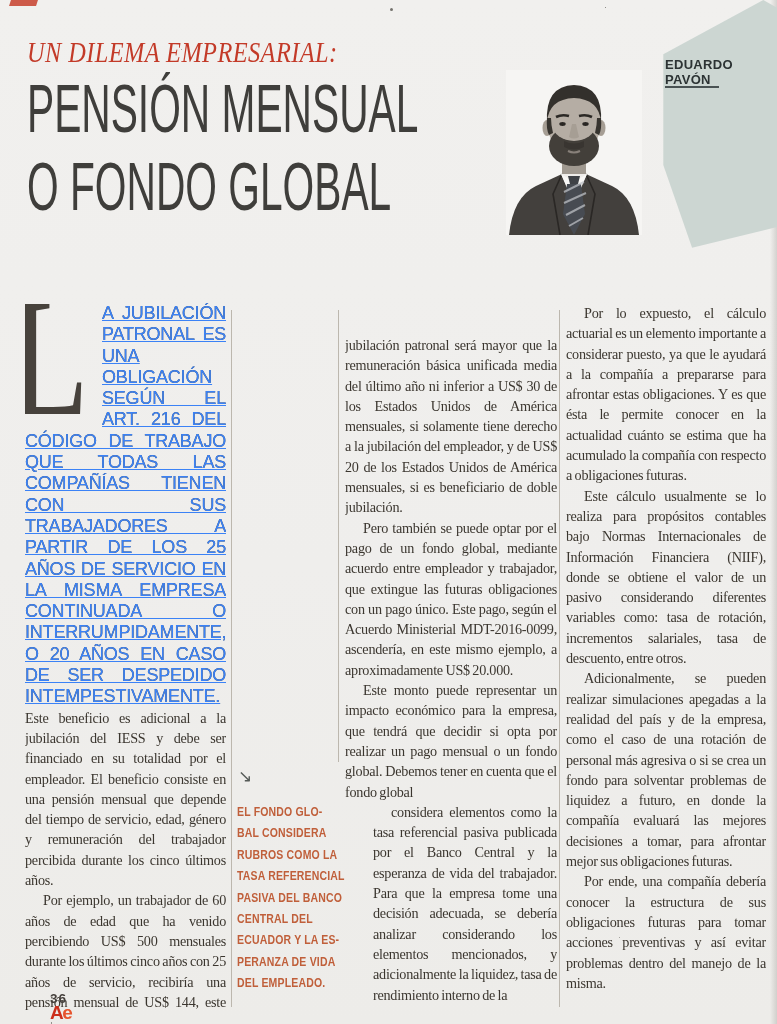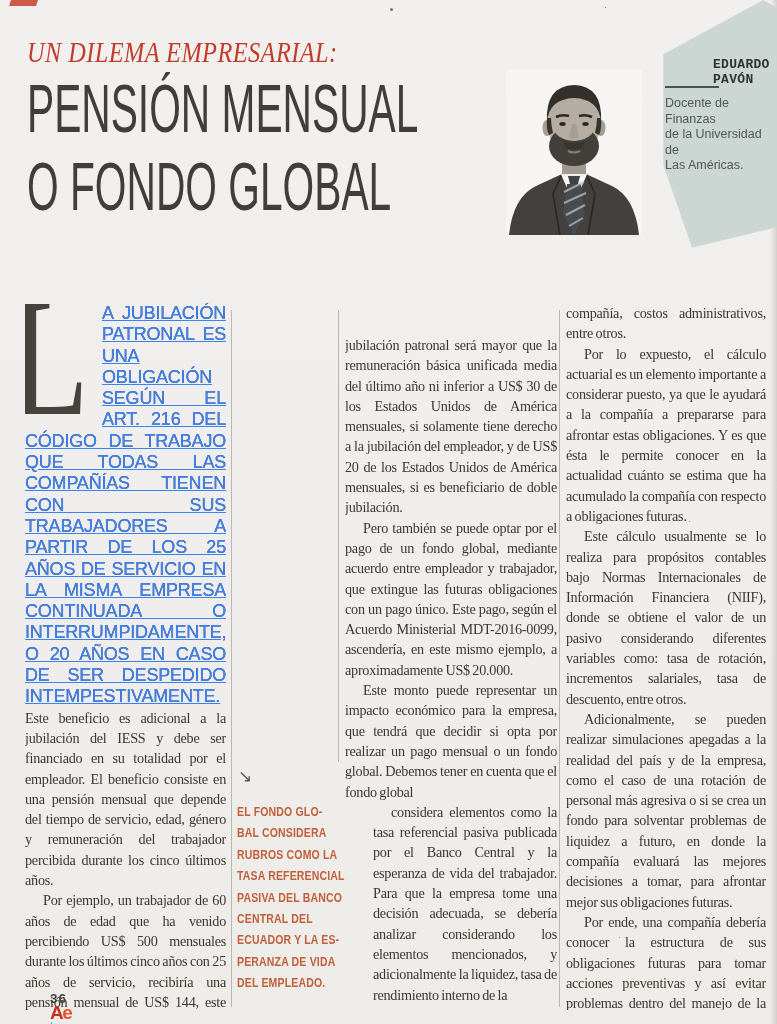--- a/index.html
+++ b/index.html
@@ -31,22 +31,22 @@
   .title.l1{top:74px;}
   .title.l2{top:152px;}
 
   .photo{position:absolute;left:506px;top:70px;width:136px;height:165px;
     filter:grayscale(.25) contrast(1.02);}
   .photo svg{display:block;width:100%;height:100%;}
 
   .author-card{position:absolute;left:640px;top:0;width:137px;height:258px;
     background:#ccd6d2;
     clip-path:polygon(17% 21%,90% 0%,100% 3%,100% 88%,38% 96%,17% 64%);}
-  .author-name{position:absolute;left:25px;top:57px;font-family:Liberation Mono, monospace;
-    font-size:13px;font-weight:bold;color:#2c3334;letter-spacing:.3px;margin-left:48px;}
+  .author-name{position:absolute;left:25px;top:57px;font-family:Liberation Sans, sans-serif;
+    font-size:13px;font-weight:bold;color:#2c3334;letter-spacing:.3px;}
   .author-divider{position:absolute;left:25px;top:86px;width:54px;height:0;
     border-top:2px solid #495253;}
   .author-role{position:absolute;left:25px;top:96px;font-family:"Liberation Sans",sans-serif;
     font-size:12.5px;line-height:15.5px;color:#4f5758;white-space:pre-line;}
 
   
   .col{position:absolute;top:303px;text-align:justify;color:#3b362f;
     font-family:"Liberation Serif",serif;font-size:14.2px;line-height:20.3px;
     letter-spacing:-.25px;word-spacing:-.8px;max-height:707px;overflow:hidden;}
   .col p{margin:0;}
@@ -140,23 +140,20 @@
 
         <path d="M41,52 Q39,16 68,15 Q97,16 95,52 Q93,29 68,28 Q43,29 41,52 Z" fill="#36312c"></path>
         <path d="M41,48 q-1,11 2,17 l4,-2 q-2,-8 -2,-15 z" fill="#3a352f"></path>
         <path d="M95,48 q1,11 -2,17 l-4,-2 q2,-8 2,-15 z" fill="#3a352f"></path>
       </svg>
     </div>
 
     <div class="author-card">
       <div class="author-name">EDUARDO PAVÓN</div>
       <div class="author-divider"></div>
-      <div class="author-role">Docente de Finanzas
-de la Universidad de
-Las Américas.</div>
     </div>
   </header>
 
   <div class="vrule vr1"></div>
   <div class="vrule vr2"></div>
   <div class="vrule vr3"></div>
 
   <main>
 
     <div class="col col1">
@@ -167,21 +164,20 @@
       <p class="indent">Por ejemplo, un trabajador de 60 años de edad que ha venido percibiendo US$ 500 mensuales durante los últimos cinco años con 25 años de servicio, recibiría una pensión mensual de US$ 144, este pago debe ser cancelado por la compañía a lo largo de la vida del trabajador, incluyendo pagos de decimatercera y decimacuarta remuneración; y, un año adicional a sus beneficiarios cuando fallezca el trabajador. Cabe señalar, que ningún caso la pensión mensual de</p>
     </div>
 
     <div class="col col2">
       <p>jubilación patronal será mayor que la remuneración básica unificada media del último año ni inferior a US$ 30 de los Estados Unidos de América mensuales, si solamente tiene derecho a la jubilación del empleador, y de US$ 20 de los Estados Unidos de América mensuales, si es beneficiario de doble jubilación.</p>
       <p class="indent">Pero también se puede optar por el pago de un fondo global, mediante acuerdo entre empleador y trabajador, que extingue las futuras obligaciones con un pago único. Este pago, según el Acuerdo Ministerial MDT-2016-0099, ascendería, en este mismo ejemplo, a aproximadamente US$ 20.000.</p>
       <p class="indent"><span>Este monto puede representar un impacto económico para la empresa, que tendrá que decidir si opta por realizar un pago mensual o un fondo global. Debemos tener en cuenta que el fondo global</span><span class="wrap-indent">considera elementos como la tasa referencial pasiva publicada por el Banco Central y la esperanza de vida del trabajador. Para que la empresa tome una decisión adecuada, se debería analizar considerando los elementos mencionados, y adicionalmente la liquidez, tasa de rendimiento interno de la</span></p>
     </div>
 
     <div class="col col3">
-      <p>compañía, costos administrativos, entre otros.</p>
       <p class="indent">Por lo expuesto, el cálculo actuarial es un elemento importante a considerar puesto, ya que le ayudará a la compañía a prepararse para afrontar estas obligaciones. Y es que ésta le permite conocer en la actualidad cuánto se estima que ha acumulado la compañía con respecto a obligaciones futuras.</p>
       <p class="indent">Este cálculo usualmente se lo realiza para propósitos contables bajo Normas Internacionales de Información Financiera (NIIF), donde se obtiene el valor de un pasivo considerando diferentes variables como: tasa de rotación, incrementos salariales, tasa de descuento, entre otros.</p>
       <p class="indent">Adicionalmente, se pueden realizar simulaciones apegadas a la realidad del país y de la empresa, como el caso de una rotación de personal más agresiva o si se crea un fondo para solventar problemas de liquidez a futuro, en donde la compañía evaluará las mejores decisiones a tomar, para afrontar mejor sus obligaciones futuras.</p>
       <p class="indent"><span>Por ende, una compañía debería conocer la estructura de sus obligaciones futuras para tomar acciones preventivas y así evitar problemas dentro del manejo de la misma.</span></p>
     </div>
 
     <aside class="pullquote">
       <div class="pq-arrow">↘</div>
       <div class="pq-text">EL FONDO GLO-
 BAL CONSIDERA

